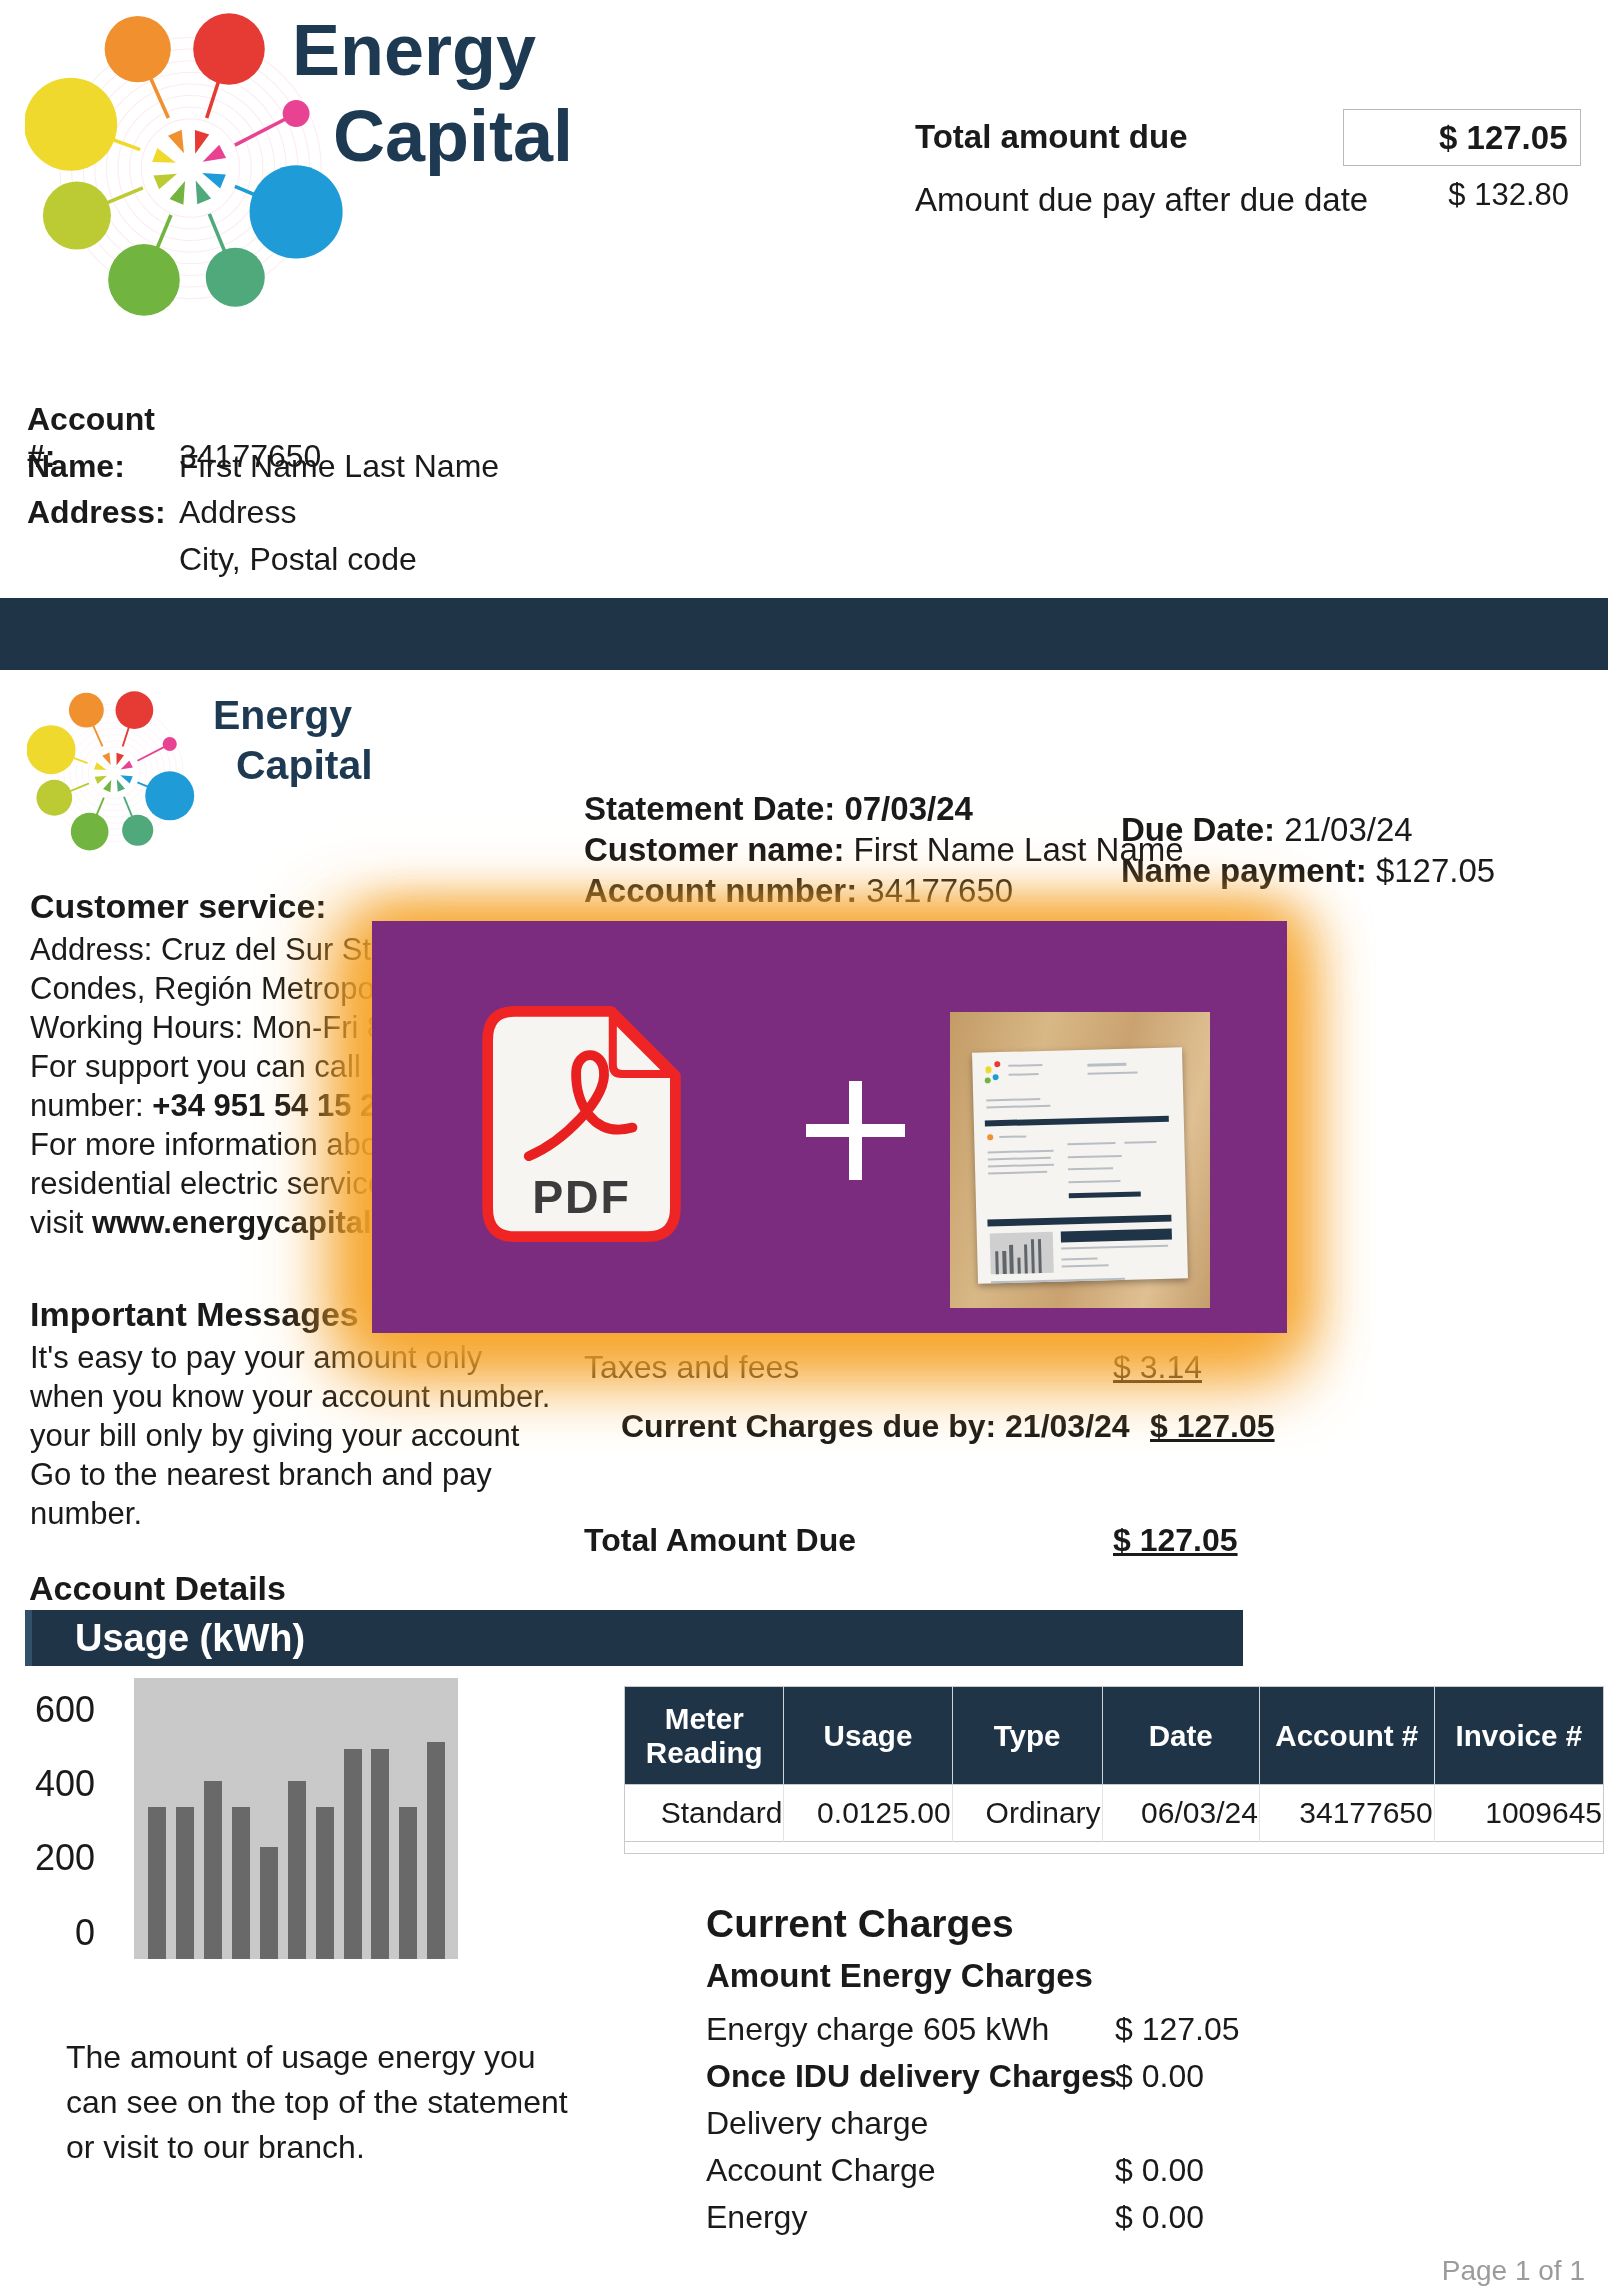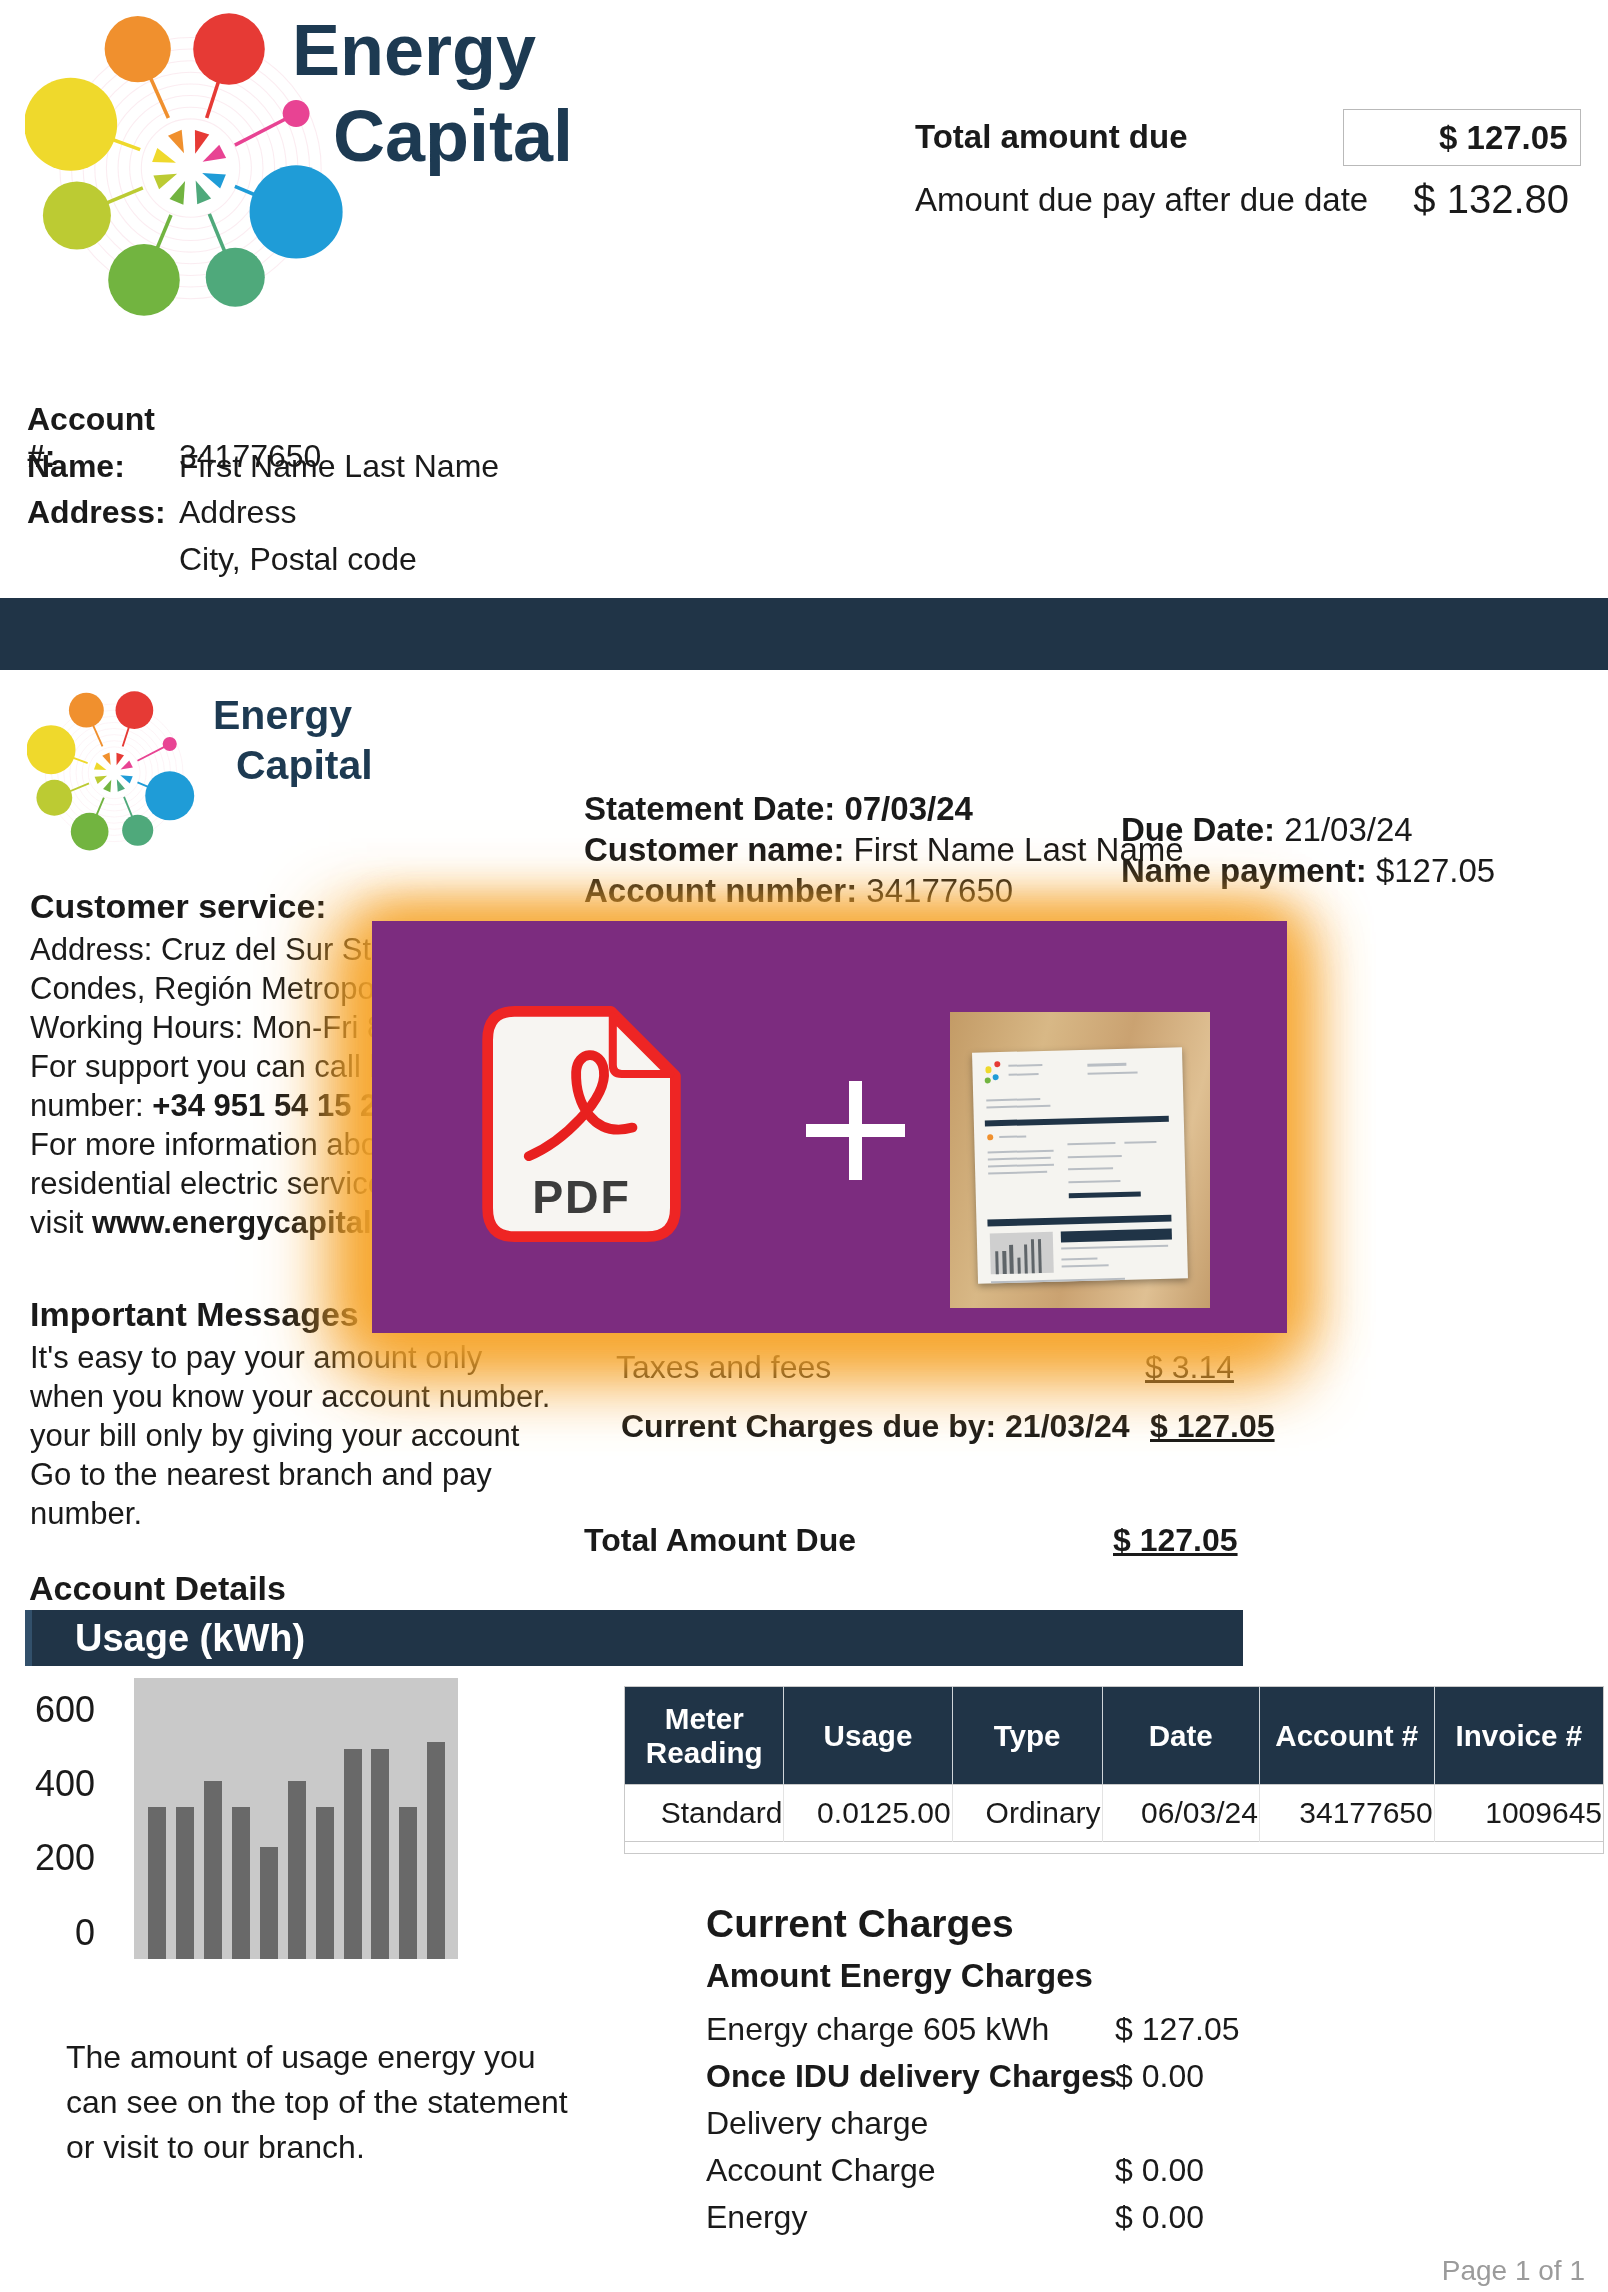--- a/index.html
+++ b/index.html
@@ -10,21 +10,21 @@
 
   
   .brand-line{position:absolute;font-weight:700;color:var(--logoNavy);font-size:72px;line-height:1;}
   .brand2-line{position:absolute;font-weight:700;color:var(--logoNavy);font-size:41px;line-height:1;}
 
   
   .sum-label{position:absolute;font-size:33px;}
   .sum-box{position:absolute;left:1343px;top:109px;width:238px;height:57px;border:1.8px solid #b9b9b9;
            display:flex;align-items:center;justify-content:flex-end;padding-right:12.5px;box-sizing:border-box;
            font-size:33px;font-weight:700;}
-  .sum-val2{position:absolute;left:1343px;top:177px;width:226px;text-align:right;font-size:40px;}
+  .sum-val2{position:absolute;left:1343px;top:177px;width:226px;text-align:right;font-size:31px;}
 
   
   .acct-row{position:absolute;left:27px;font-size:32px;}
   .acct-row .lab{font-weight:700;display:inline-block;width:152px;}
 
   .navy-bar{position:absolute;left:0;top:598px;width:1608px;height:72px;background:var(--navy);}
 
   
   .stmt{position:absolute;font-size:33px;white-space:nowrap;}
 
@@ -264,21 +264,21 @@
           <div class="mp-bar" style="left:41px;height:34px;"></div>
           <div class="mp-bar" style="left:48px;height:34px;"></div>
         </div>
         <div class="mp" style="left:84px;top:208px;width:36px;height:1.8px;"></div>
         <div class="mp" style="left:84px;top:215px;width:47px;height:1.8px;"></div>
         <div class="mp" style="left:12.5px;top:229px;width:134px;height:1.8px;"></div>
       </div>
     </div>
   </div>
 
-  <div class="chg" style="left:584px;top:1349px;margin-left:32px;">
+  <div class="chg" style="left:584px;top:1349px;">
     <span>Taxes and fees</span>
     <span class="val">$ 3.14</span>
   </div>
   <div class="chg b" style="left:584px;top:1408px;margin-left:37px;">
     <span>Current Charges due by: 21/03/24</span>
     <span class="val">$ 127.05</span>
   </div>
   <div class="chg b" style="left:584px;top:1522px;">
     <span>Total Amount Due</span>
     <span class="val">$ 127.05</span>

